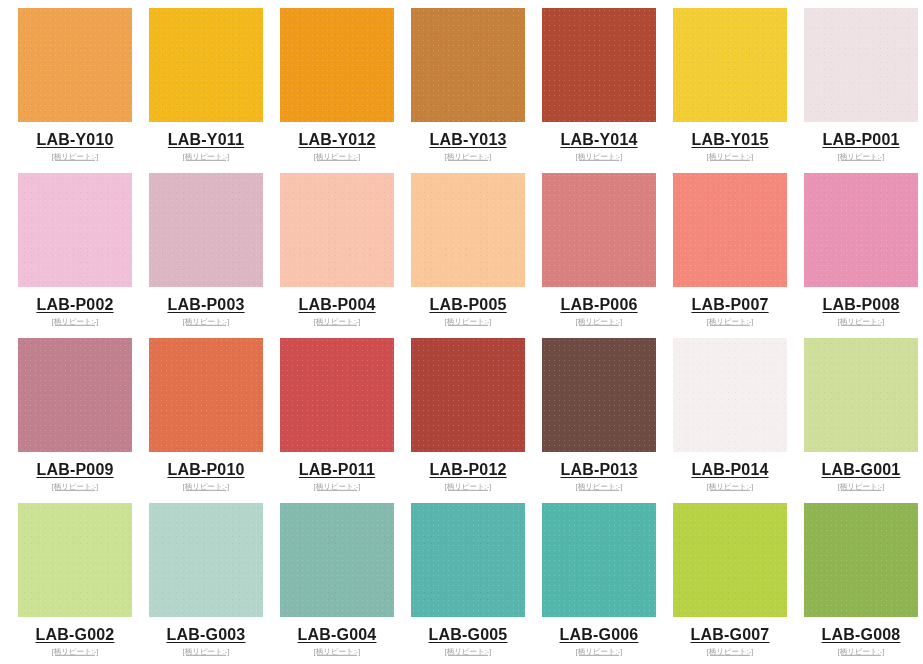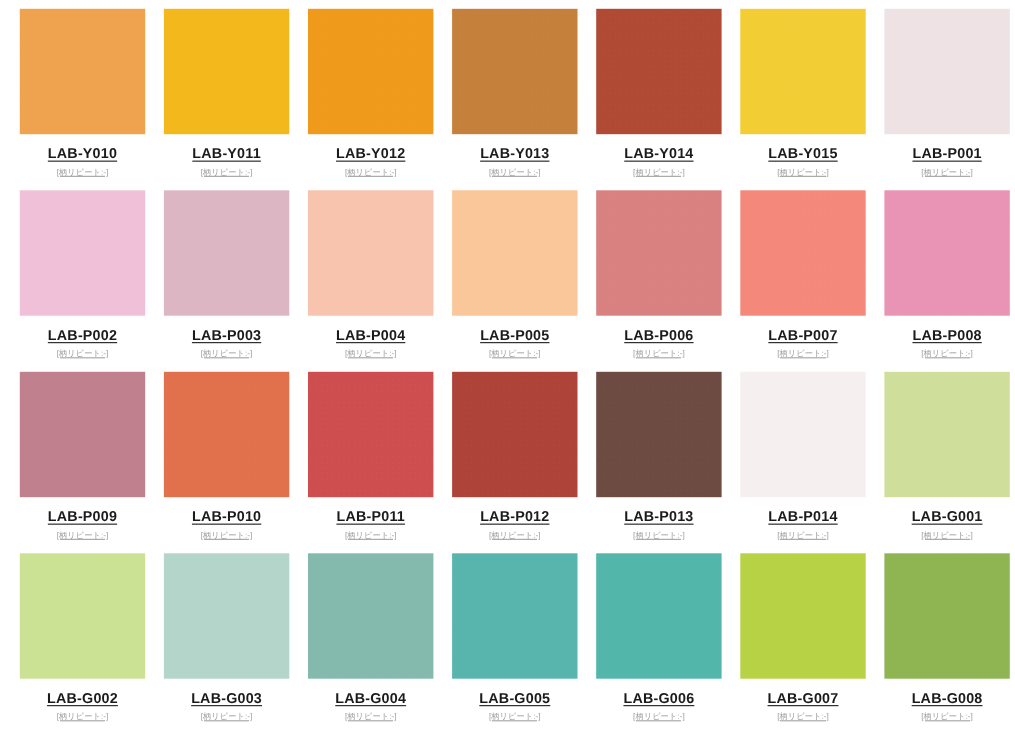--- a/index.html
+++ b/index.html
@@ -43,21 +43,21 @@
     opacity:.85;
     pointer-events:none;
   }
   .meta{
     width:114px;
     text-align:center;
     padding-top:9px;
   }
   .code{
     display:inline-block;
-    font-size:13px;
+    font-size:16px;
     font-weight:bold;
     color:#1b1b1b;
     letter-spacing:.2px;
     text-decoration:underline;
     text-underline-offset:2px;
     line-height:13px;
     white-space:nowrap;
   }
   .repeat{
     display:block;

